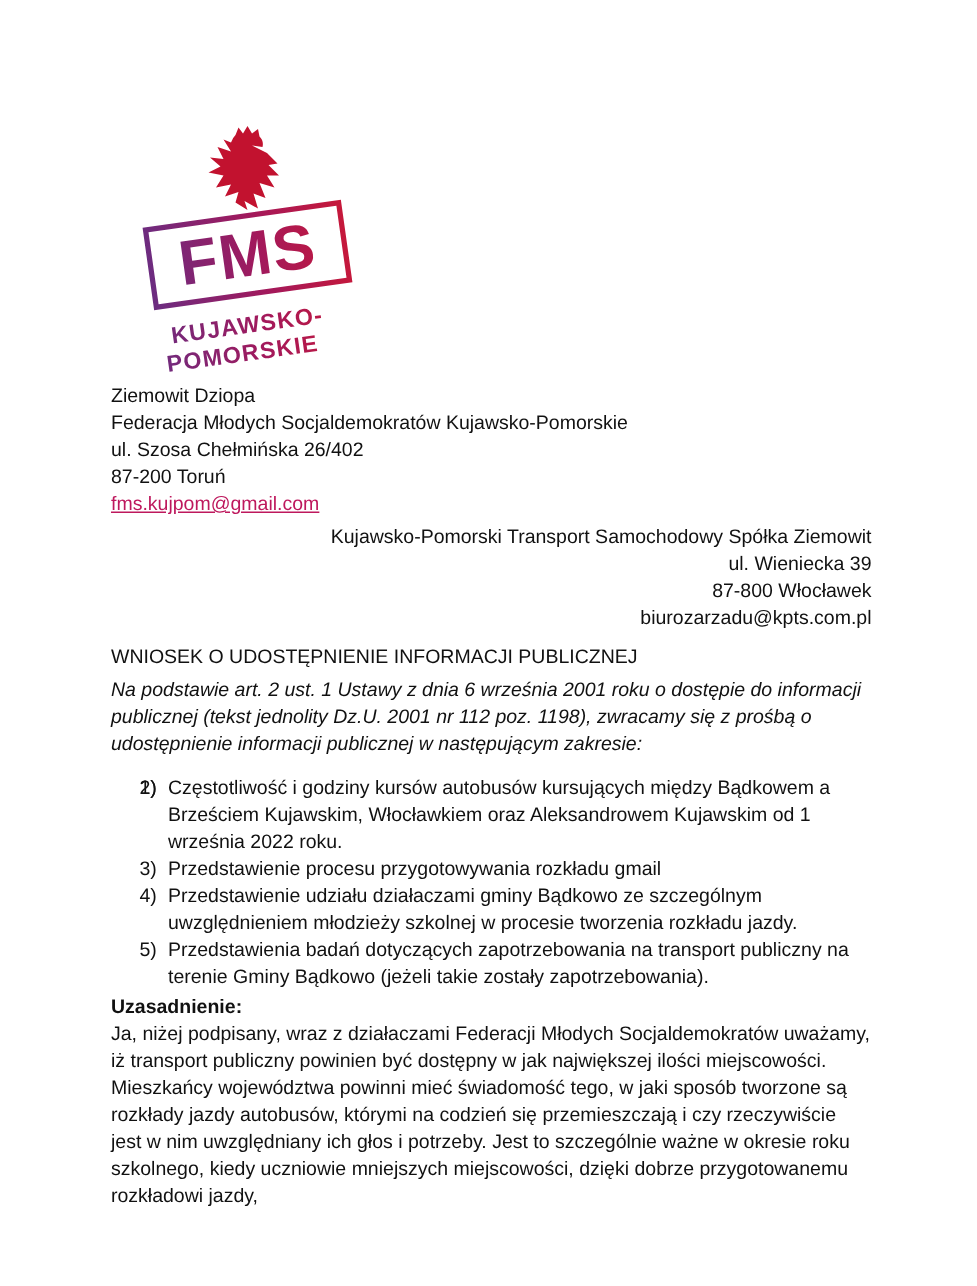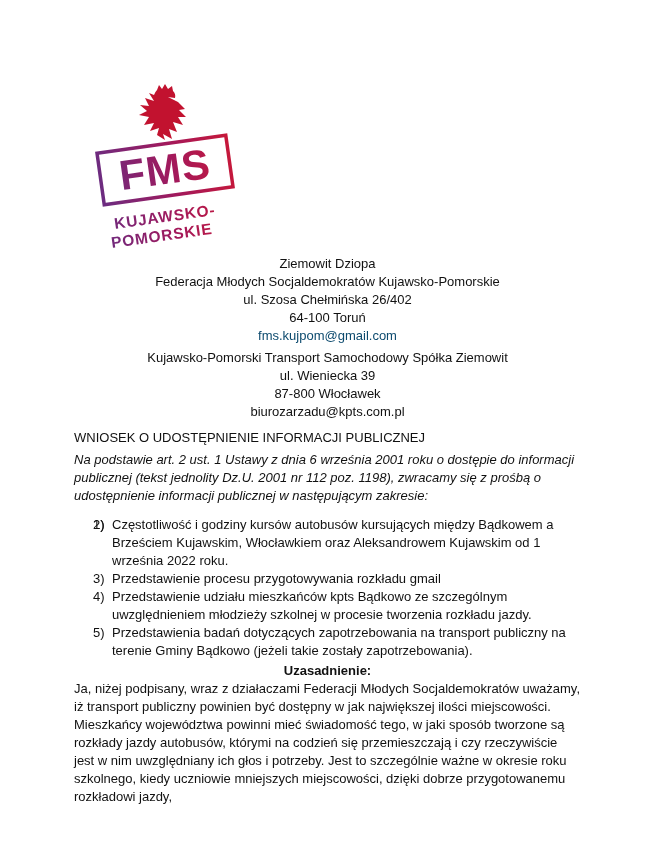--- a/index.html
+++ b/index.html
@@ -30,22 +30,22 @@
   }
   .sender { margin-top: 255px; }
   .recipient { margin-top: 4px; text-align: right; }
   .doc-title { margin-top: 8px; text-align: left; font-weight: normal; font-size: 13px; line-height: 18px; }
   .intro { margin-top: 4px; font-style: italic; }
   .request-list { margin-top: 11px; }
   .list-item { position: relative; padding-left: 38px; }
   .list-item .num { position: absolute; left: 19px; top: 0; }
   .justification { margin-top: 2px; }
   .justification .heading { font-weight: bold; }
-  a.email-link { color: #0c4a6e; cursor: pointer; }
-  .line { display: block; text-align: center; }
+  a.email-link { color: #be185d; text-decoration: underline; cursor: pointer; }
+  .line { display: block; }
 </style>
 </head>
 <body>
 
 <div class="page">
 
   <svg class="logo" viewBox="0 0 160 175" xmlns="http://www.w3.org/2000/svg">
     <defs>
       <linearGradient id="lgbrand" gradientUnits="userSpaceOnUse" x1="10" y1="90" x2="145" y2="80">
         <stop offset="0" stop-color="#6c2c80"></stop>
@@ -69,21 +69,21 @@
     <text x="27" y="147" font-family="Liberation Sans, sans-serif" font-weight="bold" font-size="15.5" letter-spacing="0.8" fill="url(#lgbrand)" transform="rotate(-8 27 147)">KUJAWSKO-</text>
     <text x="24" y="166" font-family="Liberation Sans, sans-serif" font-weight="bold" font-size="15.5" letter-spacing="0.8" fill="url(#lgbrand)" transform="rotate(-8 24 166)">POMORSKIE</text>
   </svg>
 
   <div class="content">
 
     <div class="sender">
       <span class="line">Ziemowit Dziopa</span>
       <span class="line">Federacja Młodych Socjaldemokratów Kujawsko-Pomorskie</span>
       <span class="line">ul. Szosa Chełmińska 26/402</span>
-      <span class="line">64-100 Toruń</span>
+      <span class="line">87-200 Toruń</span>
       <span class="line"><a class="email-link">fms.kujpom@gmail.com</a></span>
     </div>
 
     <div class="recipient">
       <span class="line">Kujawsko-Pomorski Transport Samochodowy Spółka Ziemowit</span>
       <span class="line">ul. Wieniecka 39</span>
       <span class="line">87-800 Włocławek</span>
       <span class="line">biurozarzadu@kpts.com.pl</span>
     </div>
 
@@ -98,21 +98,21 @@
       <div class="list-item">
         <span class="num">2)</span>
         <span>Częstotliwość i godziny kursów autobusów kursujących między Bądkowem a Brześciem Kujawskim, Włocławkiem oraz Aleksandrowem Kujawskim od 1 września 2022 roku.</span>
       </div>
       <div class="list-item">
         <span class="num">3)</span>
         <span>Przedstawienie procesu przygotowywania rozkładu gmail</span>
       </div>
       <div class="list-item">
         <span class="num">4)</span>
-        <span>Przedstawienie udziału mieszkańców kpts Bądkowo ze szczególnym uwzględnieniem młodzieży szkolnej w procesie tworzenia rozkładu jazdy.</span>
+        <span>Przedstawienie udziału działaczami gminy Bądkowo ze szczególnym uwzględnieniem młodzieży szkolnej w procesie tworzenia rozkładu jazdy.</span>
       </div>
       <div class="list-item">
         <span class="num">5)</span>
         <span>Przedstawienia badań dotyczących zapotrzebowania na transport publiczny na terenie Gminy Bądkowo (jeżeli takie zostały zapotrzebowania).</span>
       </div>
     </div>
 
     <div class="justification">
       <span class="line heading">Uzasadnienie:</span>
       <span>Ja, niżej podpisany, wraz z działaczami Federacji Młodych Socjaldemokratów uważamy, iż transport publiczny powinien być dostępny w jak największej ilości miejscowości. Mieszkańcy województwa powinni mieć świadomość tego, w jaki sposób tworzone są rozkłady jazdy autobusów, którymi na codzień się przemieszczają i czy rzeczywiście jest w nim uwzględniany ich głos i potrzeby. Jest to szczególnie ważne w okresie roku szkolnego, kiedy uczniowie mniejszych miejscowości, dzięki dobrze przygotowanemu rozkładowi jazdy,</span>

